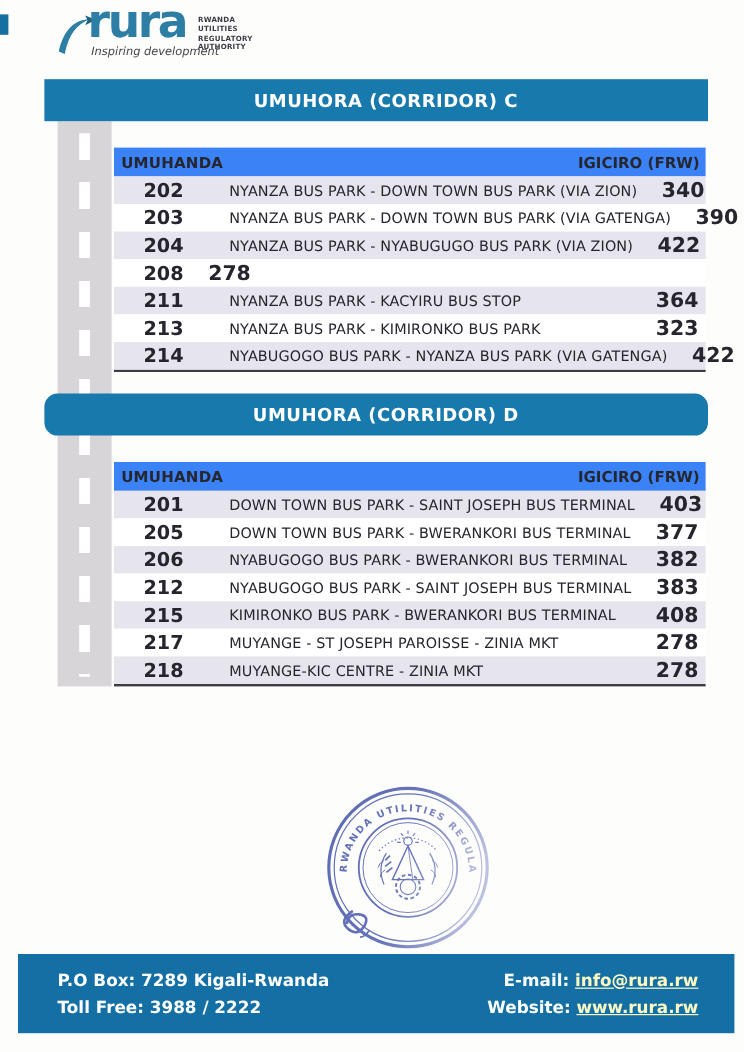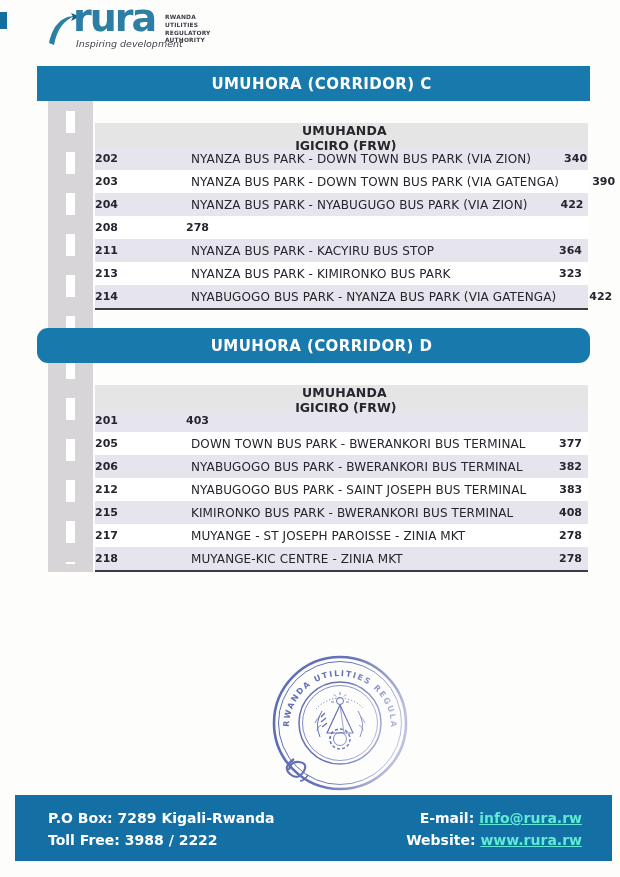--- a/index.html
+++ b/index.html
@@ -36,39 +36,39 @@
     position:absolute; left:18px; top:10px; bottom:8px; width:9px;
     background:repeating-linear-gradient(to bottom, #ffffff 0 22px, rgba(255,255,255,0) 22px 41px);
   }
   .banner, .fare-table { z-index:1; }
   
   .fare-table { position:absolute; left:95px; width:493px; border-bottom:2px solid #3c3c46; background:transparent; }
   #table-c { top:123px; }
   #table-d { top:385px; }
   .thead {
     display:flex; align-items:center; height:24px;
-    background:#e5e5e5; font-weight:bold; font-size:12.5px; color:#26262e;flex-direction:column;
+    background:#3b82f6; font-weight:bold; font-size:12.5px; color:#26262e;
   }
   .thead .h-route { flex:1; padding-left:6px; letter-spacing:.2px; }
   .thead .h-fare { width:120px; text-align:right; padding-right:5px; }
   .row { display:flex; align-items:center; height:23px; font-size:12px; background:#ffffff; }
   .row.alt { background:#e6e5ed; }
-  .row .code { width:58px; flex:none; text-align:left; font-weight:bold; font-size:11px; }
+  .row .code { width:58px; flex:none; text-align:right; font-weight:bold; font-size:16px; }
   .row .route { flex:1; padding-left:2px; letter-spacing:.1px; white-space:nowrap;margin-left:36px; }
-  .row .fare { width:62px; flex:none; text-align:right; font-weight:bold; font-size:11px; padding-right:6px; }
+  .row .fare { width:62px; flex:none; text-align:right; font-weight:bold; font-size:17px; padding-right:6px; }
   
   .stamp { position:absolute; left:268px; top:651px; width:144px; height:144px; z-index:0; }
   
   .footer {
     position:absolute; left:15px; top:795px; width:597px; height:66px;
     background:#1470a4; color:#ffffff; font-weight:bold; font-size:14px;
   }
   .footer .left { position:absolute; left:33px; top:12px; line-height:22px; }
   .footer .right { position:absolute; right:30px; top:12px; line-height:22px; text-align:right; }
-  .footer a { color:#5eead4; text-decoration:underline; cursor:pointer; }
+  .footer a { color:#fef9c3; text-decoration:underline; cursor:pointer; }
 </style>
 </head>
 <body>
 
 <div class="scan-artifact"></div>
 
 <div class="logo">
   <svg class="swoosh" width="34" height="36" viewBox="0 0 34 36">
     <path d="M2,31 C6,12 16,4 28,4 C17,8 10,17 7,33 Z" fill="#2d7ea4"></path>
     <path d="M24,1 L33,4.5 L24,9 L26,4.8 Z" fill="#1e5f80"></path>
@@ -137,20 +137,21 @@
   <span>UMUHORA (CORRIDOR) D</span>
 </div>
 <div class="fare-table" id="table-d">
   <div class="thead">
     <span class="h-route">UMUHANDA</span>
     <span class="h-fare">IGICIRO (FRW)</span>
   </div>
   <div class="tbody">
       <div class="row alt">
     <span class="code">201</span>
+    <span class="route">DOWN TOWN BUS PARK - SAINT JOSEPH BUS TERMINAL</span>
     <span class="fare">403</span>
   </div>
       <div class="row">
     <span class="code">205</span>
     <span class="route">DOWN TOWN BUS PARK - BWERANKORI BUS TERMINAL</span>
     <span class="fare">377</span>
   </div>
       <div class="row alt">
     <span class="code">206</span>
     <span class="route">NYABUGOGO BUS PARK - BWERANKORI BUS TERMINAL</span>

